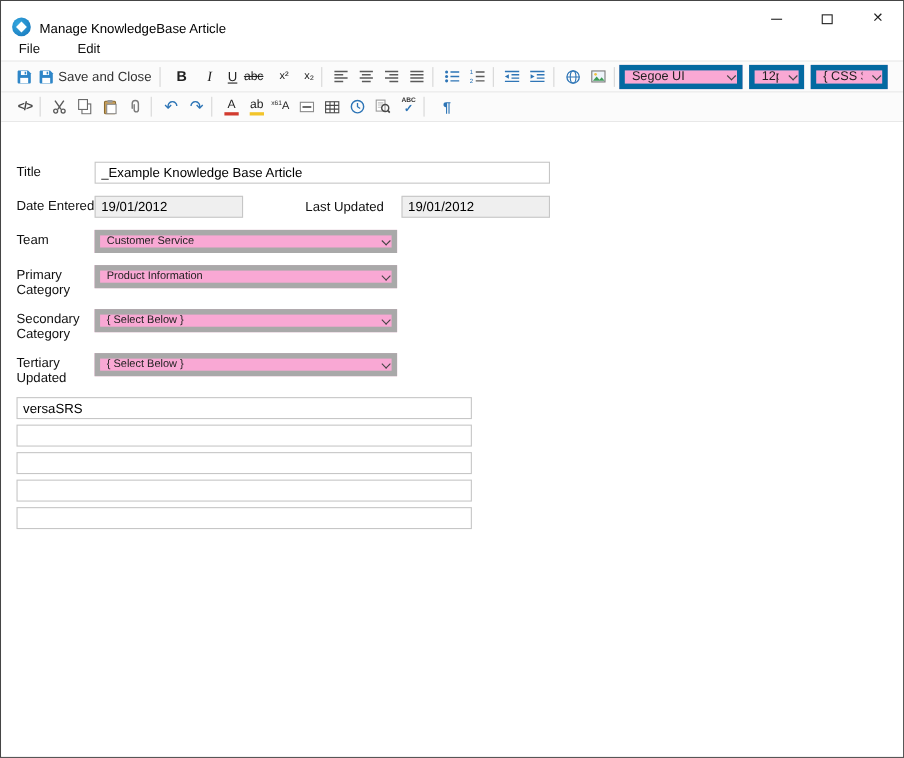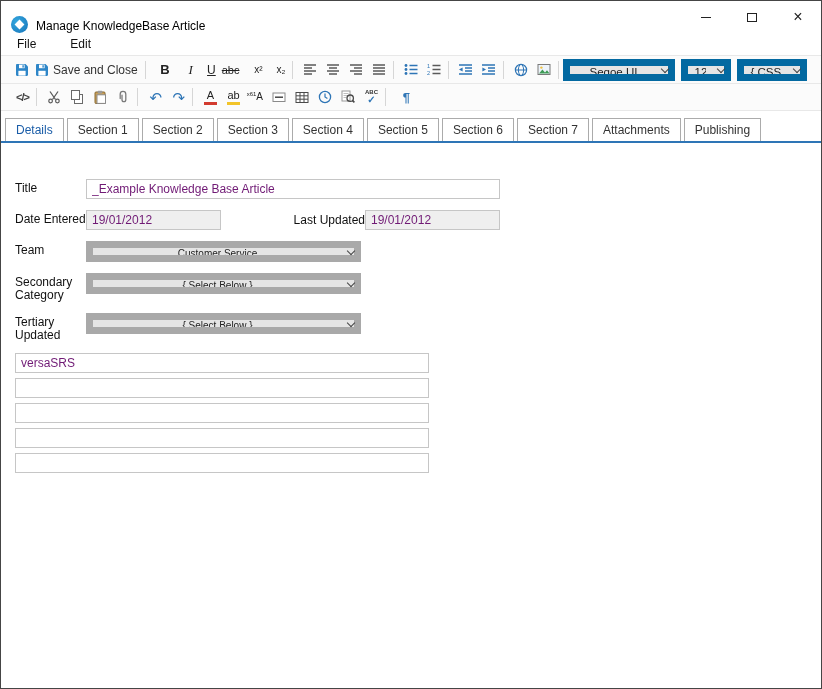--- a/index.html
+++ b/index.html
@@ -47,48 +47,48 @@
   .bar.yellow { background:#f2c42a; }
   .cc { font-size:10px; color:#222; line-height:1; }
   .cc sup { font-size:6px; }
   .abc-small { font-size:6px; font-weight:bold; color:#333; letter-spacing:0; }
   .chk { font-size:10px; color:#2e75b6; font-weight:bold; }
   .clean { font-size:13px; color:#2e75b6; font-weight:bold; }
 
   
   .selwrap { position:relative; display:inline-block; }
   .selwrap select { appearance:none; -webkit-appearance:none; -moz-appearance:none;
-                    width:100%; height:22px; border:7px solid #0369a1; background:#e5e5e5; border-radius:0;
-                    padding:0 18px 0 6px; font-size:11.5px; color:#222; font-family:inherit;text-align:center; }
+                    width:100%; height:22px; border:5px solid #0369a1; background:#f9a8d4; border-radius:0;
+                    padding:0 18px 0 6px; font-size:11.5px; color:#222; font-family:inherit; }
   .selwrap .chev { position:absolute; right:7px; top:7px; width:6px; height:6px;
                    border-right:1.3px solid #444; border-bottom:1.3px solid #444;
                    transform:rotate(45deg); pointer-events:none; }
   .selwrap.ml { margin-left:6px; }
 
   
   .tabbar { display:flex; align-items:flex-end; padding-left:4px; border-bottom:2px solid #2e75b6;
             margin-top:7px; flex:0 0 auto; }
   .tab { height:23px; line-height:22px; padding:0 10px; border:1px solid #ababab; border-bottom:none;
          background:#fff; font-size:12px; color:#333; margin-right:3px; white-space:nowrap; cursor:default; }
   .tab.active { color:#1a5da8; }
 
   
   .content { flex:1 1 auto; background:#fff; padding:36px 14px 0 14px; }
   .frow { display:flex; margin-bottom:11px; }
   .flabel { width:71px; flex:0 0 71px; font-size:12px; color:#111; padding-top:3px; line-height:13px; }
-  input.txt { height:20px; border:1px solid #c6c6c6; font-size:12px; padding:0 5px; color:#701a75;
+  input.txt { height:20px; border:1px solid #c6c6c6; font-size:12px; padding:0 5px; color:#000000;
               font-family:inherit; background:#fff; }
   input.txt.ro { background:#efefef; }
   .w-long { width:414px; }
   .w-date { width:135px; }
   .selwrap.form { width:275px; }
   .selwrap.form select { height:21px; font-size:10px; border-color:#a9a9a9; }
   .daterow-fields { display:flex; width:414px; align-items:center; }
   .lu-group { margin-left:auto; display:flex; align-items:center; }
-  .lu-label { font-size:12px; color:#111; margin-right:0; white-space:nowrap; }
+  .lu-label { font-size:12px; color:#111; margin-right:16px; white-space:nowrap; }
   .applies-stack { display:flex; flex-direction:column; gap:5px; }
   svg { display:block; }
 </style>
 </head>
 <body>
 
 <div class="window">
 
   <div class="titlebar">
     <span class="applogo"></span>
@@ -314,32 +314,20 @@
           <span class="abc-small">ABC</span>
           <span class="chk">✓</span>
         </span>
       </button>
     <span class="vsep"></span>
     <button class="tbtn">
         <span class="clean">¶</span>
       </button>
   </div>
 
-  <div class="tabbar">
-    <span class="tab active">Details</span>
-    <span class="tab">Section 1</span>
-    <span class="tab">Section 2</span>
-    <span class="tab">Section 3</span>
-    <span class="tab">Section 4</span>
-    <span class="tab">Section 5</span>
-    <span class="tab">Section 6</span>
-    <span class="tab">Section 7</span>
-    <span class="tab">Attachments</span>
-    <span class="tab">Publishing</span>
-  </div>
 
   <div class="content">
 
     <div class="frow">
       <span class="flabel">Title</span>
       <input type="text" class="txt w-long" value="_Example Knowledge Base Article" style="">
     </div>
 
     <div class="frow">
       <span class="flabel">Date Entered</span>
@@ -353,20 +341,27 @@
     </div>
 
     <div class="frow">
       <span class="flabel">Team</span>
       <span class="selwrap form">
         <select><option>Customer Service</option></select>
         <span class="chev"></span>
       </span>
     </div>
 
+    <div class="frow">
+      <span class="flabel">Primary Category</span>
+      <span class="selwrap form">
+        <select><option>Product Information</option></select>
+        <span class="chev"></span>
+      </span>
+    </div>
 
     <div class="frow">
       <span class="flabel">Secondary Category</span>
       <span class="selwrap form">
         <select><option>{ Select Below }</option></select>
         <span class="chev"></span>
       </span>
     </div>
 
     <div class="frow">

